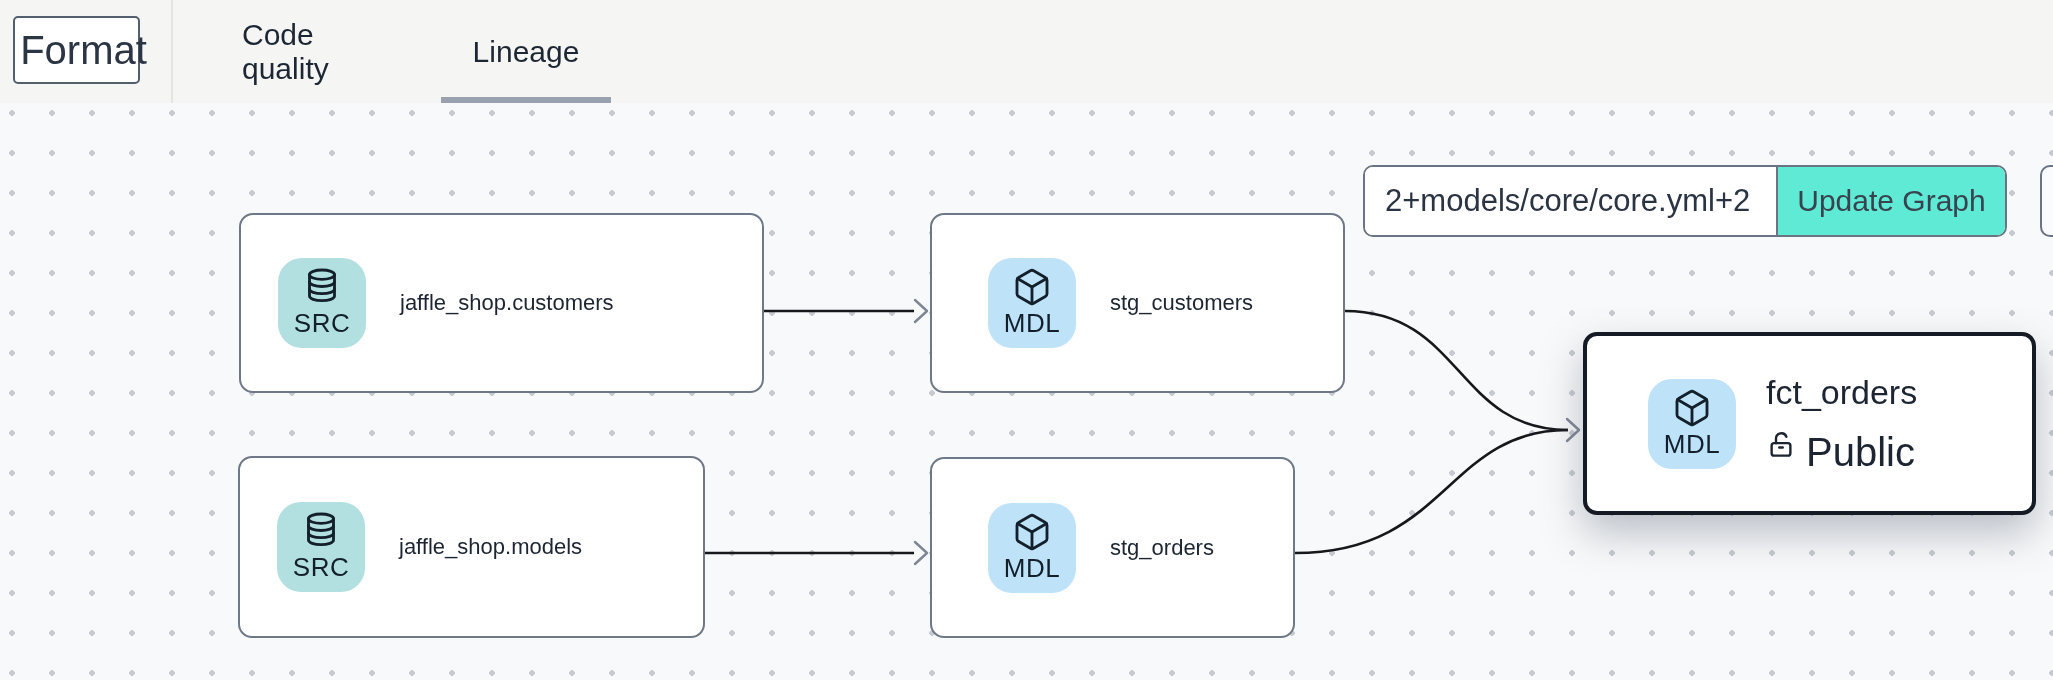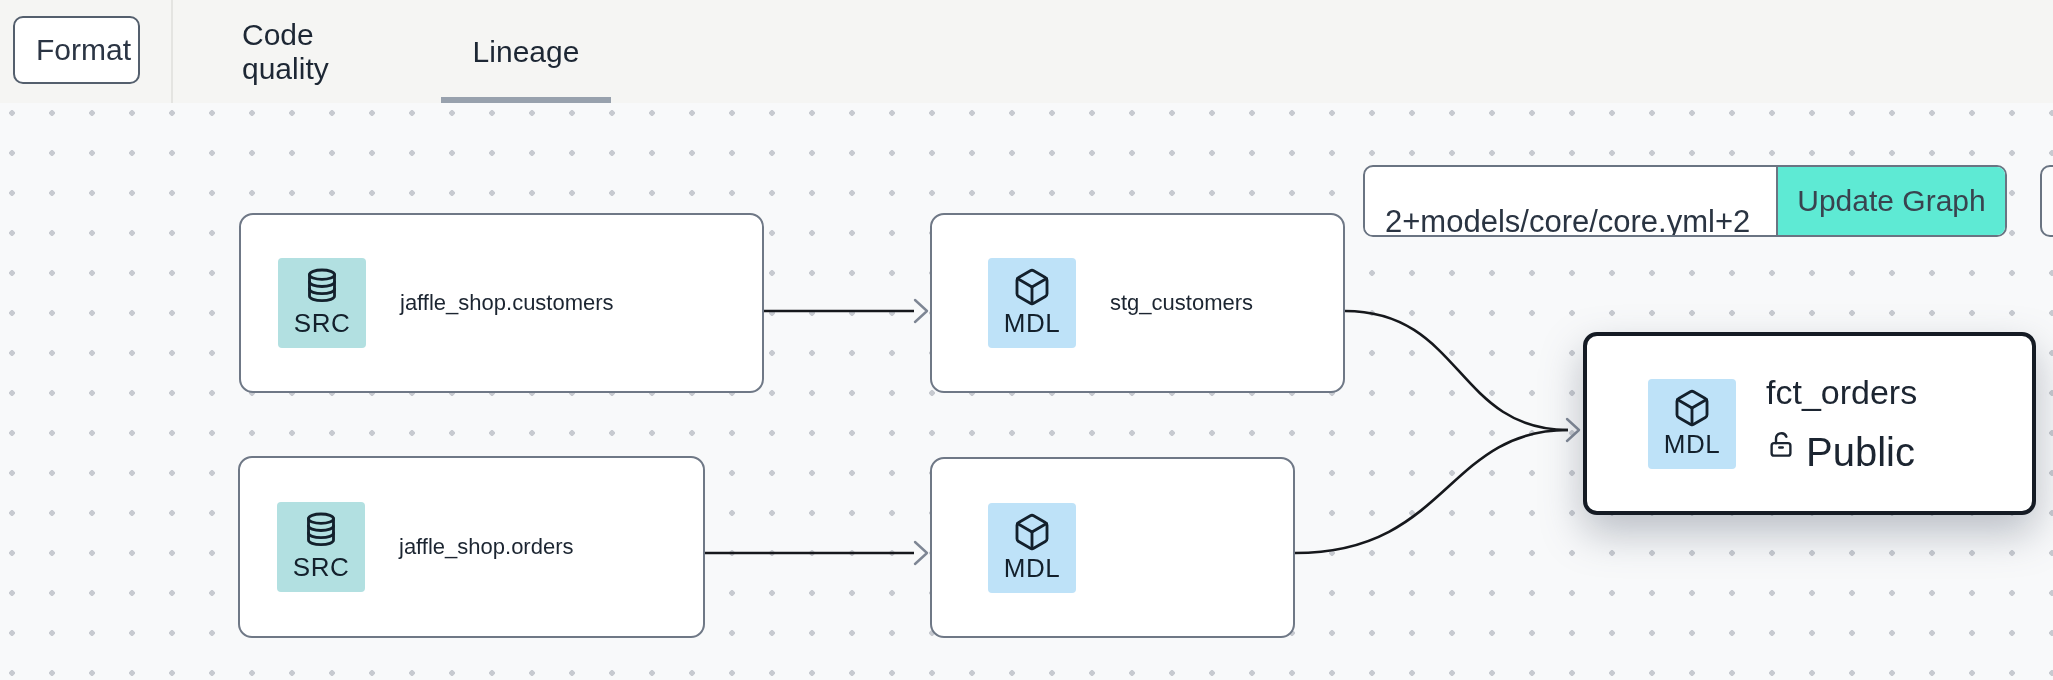--- a/index.html
+++ b/index.html
@@ -2,41 +2,41 @@
 <html><head>
 <meta charset="utf-8">
 <style>
   * { margin:0; padding:0; box-sizing:border-box; }
   html,body { width:2053px; height:680px; overflow:hidden;
     font-family:"Liberation Sans","DejaVu Sans",sans-serif; background:#f8f9fa; }
 
   
   .topbar { position:relative; width:2053px; height:103px; background:#f5f5f3; }
   .format-btn { position:absolute; left:13px; top:16px; width:127px; height:68px;
-    background:#ffffff; border:2px solid #545f6d; border-radius:10px;
-    font-size:30px; color:#2b3544; display:flex; align-items:center; justify-content:center;
+    background:#ffffff; border:2px solid #545f6d; border-radius:5px;
+    font-size:40px; color:#2b3544; display:flex; align-items:center; justify-content:center;
     cursor:pointer;padding-left:14px; }
   .bar-divider { position:absolute; left:171px; top:0; width:2px; height:103px; background:#e4e4e1; }
   .tab { position:absolute; top:0; height:103px; display:flex; align-items:center;
     justify-content:center; font-size:30px; color:#1d2734; cursor:pointer; }
   .tab-codequality { left:242px; width:164px; }
   .tab-lineage { left:441px; width:170px; }
   .tab-underline { position:absolute; left:441px; bottom:0; width:170px; height:6px; background:#98a1ad; }
 
   
   .canvas { position:relative; width:2053px; height:577px; background:#f8f9fa;
     background-image:radial-gradient(circle, #c7cad0 2.6px, rgba(199,202,208,0) 3px);
     background-size:40px 40px; background-position:-8px -10px; }
   svg.edges { position:absolute; left:0; top:0; width:2053px; height:577px; pointer-events:none; }
 
   
   .node { position:absolute; background:#ffffff; border:2px solid #6f7886; border-radius:14px;
     display:flex; align-items:center; cursor:pointer; }
   .node-label { font-size:22px; color:#1c2531; white-space:nowrap; }
-  .badge { border-radius:4px; display:flex; flex-direction:column; align-items:center;
+  .badge { border-radius:24px; display:flex; flex-direction:column; align-items:center;
     justify-content:center; color:#13202c; flex:0 0 auto; }
   .badge-src { background:#b2e0e1; }
   .badge-mdl { background:#bee2f8;margin-left:19px; }
   .badge-label { font-size:26px; letter-spacing:.5px; margin-top:1px; }
   .badge svg { display:block; }
 
   .n-src-customers { left:239px; top:110px; width:525px; height:180px; padding-left:37px; gap:34px; }
   .n-stg-customers { left:930px; top:110px; width:415px; height:180px; padding-left:37px; gap:34px; }
   .n-src-orders    { left:238px; top:353px; width:467px; height:182px; padding-left:37px; gap:34px; }
   .n-stg-orders    { left:930px; top:354px; width:365px; height:181px; padding-left:37px; gap:34px; }
@@ -46,21 +46,21 @@
   .node .badge { width:88px; height:90px; }
 
   .fct-text { display:flex; flex-direction:column; gap:18px; }
   .fct-title { font-size:34px; color:#1c2531; }
   .fct-access { display:flex; gap:10px; font-size:40px; color:#1c2531; }
 
   
   .selector-group { position:absolute; left:1363px; top:62px; width:644px; height:72px;
     border:2px solid #6a7482; border-radius:10px; display:flex; background:#ffffff; overflow:hidden; }
   .selector-input { width:411px; height:100%; border:none; outline:none; background:#ffffff;
-    font-size:31px; color:#2a3442; padding:0 20px; font-family:"Liberation Sans","DejaVu Sans",sans-serif;margin-top:21px; }
+    font-size:31px; color:#2a3442; padding:0 20px; font-family:"Liberation Sans","DejaVu Sans",sans-serif; }
   .update-btn { flex:1; border:none; border-left:2px solid #6a7482; background:#5eead4;
     font-size:30px; color:#39434f; cursor:pointer;
     font-family:"Liberation Sans","DejaVu Sans",sans-serif; }
   .partial-btn { position:absolute; left:2040px; top:62px; width:44px; height:72px;
     background:#fafbfc; border:2px solid #6a7482; border-radius:10px; cursor:pointer; }
 </style>
 </head>
 <body>
 
 <div class="topbar">
@@ -119,32 +119,33 @@
   <div class="node n-src-orders">
     <div class="badge badge-src">
       <svg width="40" height="40" viewBox="0 0 24 24" fill="none" stroke="#13202c" stroke-width="1.7" stroke-linecap="round">
         <ellipse cx="12" cy="4.6" rx="7.5" ry="2.8"></ellipse>
         <path d="M19.5 8.9c0 1.55-3.36 2.8-7.5 2.8s-7.5-1.25-7.5-2.8"></path>
         <path d="M19.5 13.2c0 1.55-3.36 2.8-7.5 2.8s-7.5-1.25-7.5-2.8"></path>
         <path d="M4.5 4.6v12.8c0 1.55 3.36 2.8 7.5 2.8s7.5-1.25 7.5-2.8V4.6"></path>
       </svg>
       <span class="badge-label">SRC</span>
     </div>
-    <span class="node-label">jaffle_shop.orders</span>
+    <span class="node-label">jaffle_shop.models</span>
   </div>
 
   <div class="node n-stg-orders">
     <div class="badge badge-mdl">
       <svg width="40" height="40" viewBox="0 0 24 24" fill="none" stroke="#13202c" stroke-width="1.7" stroke-linecap="round" stroke-linejoin="round">
         <path d="M21 16V8a2 2 0 0 0-1-1.73l-7-4a2 2 0 0 0-2 0l-7 4A2 2 0 0 0 3 8v8a2 2 0 0 0 1 1.73l7 4a2 2 0 0 0 2 0l7-4A2 2 0 0 0 21 16z"></path>
         <polyline points="3.27 6.96 12 12.01 20.73 6.96"></polyline>
         <line x1="12" y1="22.08" x2="12" y2="12"></line>
       </svg>
       <span class="badge-label">MDL</span>
     </div>
+    <span class="node-label">stg_orders</span>
   </div>
 
   <div class="node n-fct-orders">
     <div class="badge badge-mdl">
       <svg width="40" height="40" viewBox="0 0 24 24" fill="none" stroke="#13202c" stroke-width="1.7" stroke-linecap="round" stroke-linejoin="round">
         <path d="M21 16V8a2 2 0 0 0-1-1.73l-7-4a2 2 0 0 0-2 0l-7 4A2 2 0 0 0 3 8v8a2 2 0 0 0 1 1.73l7 4a2 2 0 0 0 2 0l7-4A2 2 0 0 0 21 16z"></path>
         <polyline points="3.27 6.96 12 12.01 20.73 6.96"></polyline>
         <line x1="12" y1="22.08" x2="12" y2="12"></line>
       </svg>
       <span class="badge-label">MDL</span>

